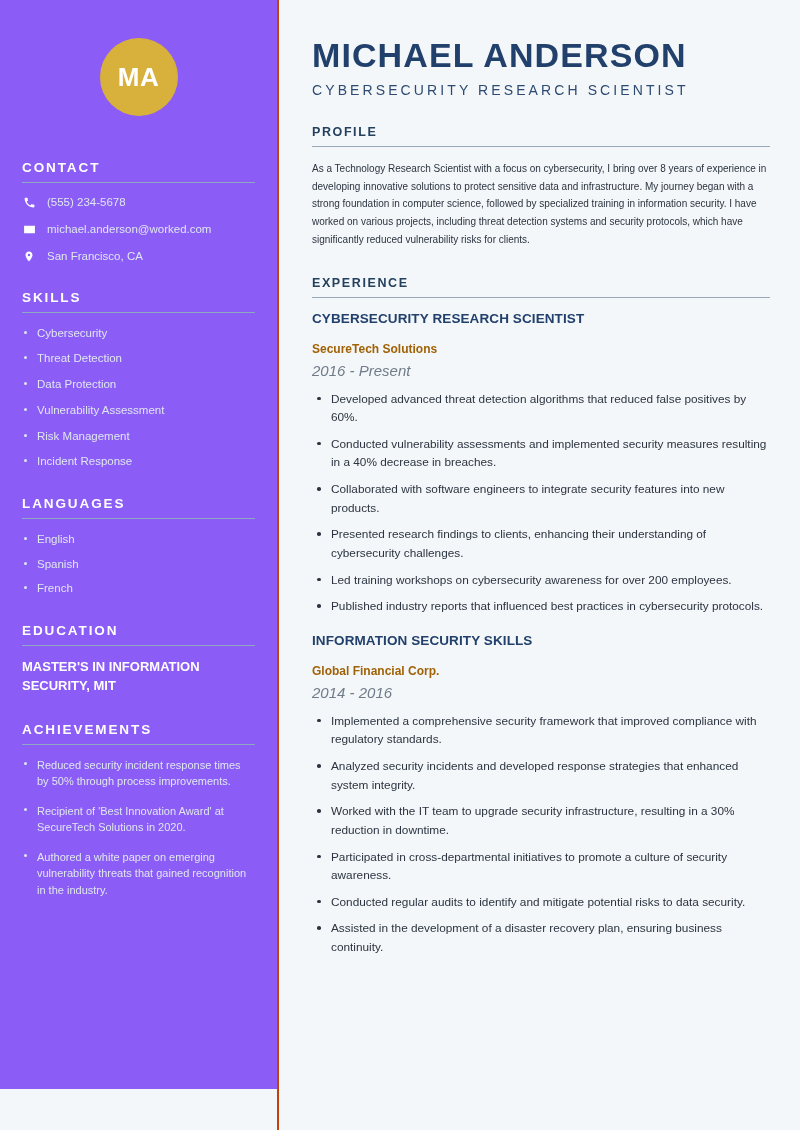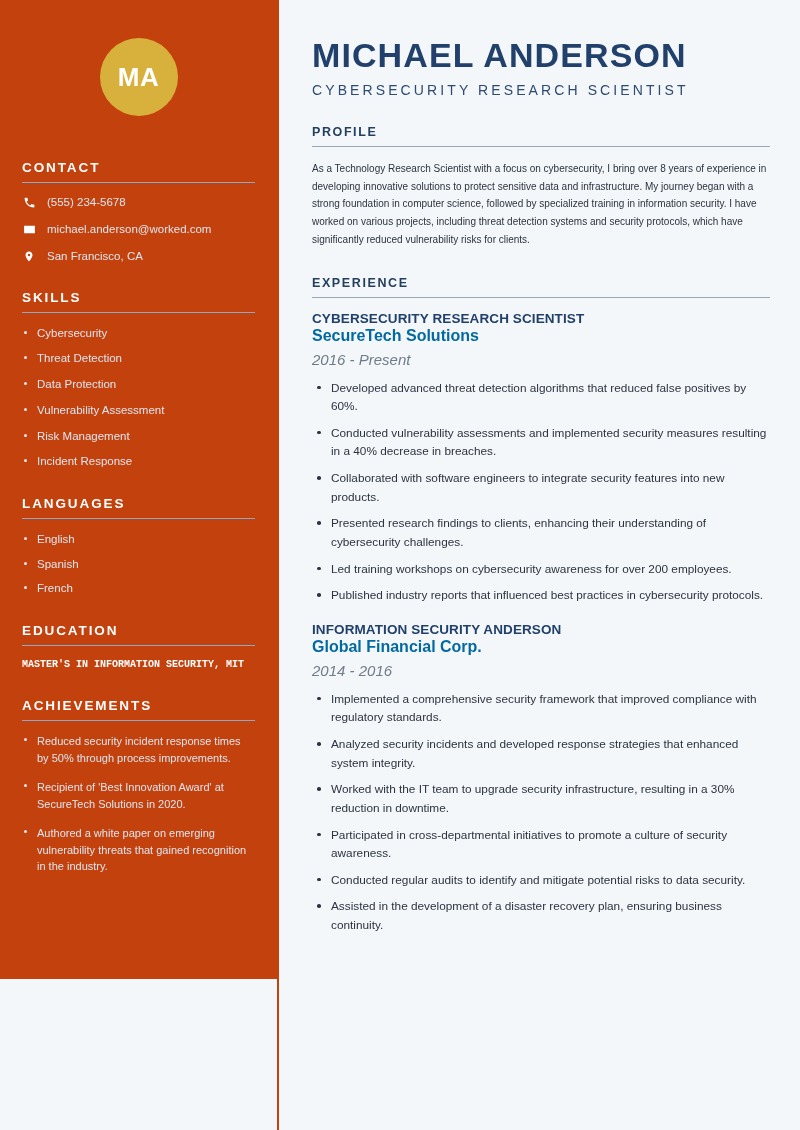--- a/index.html
+++ b/index.html
@@ -13,22 +13,22 @@
     font-family: "Liberation Sans", sans-serif;
     background: #f4f7f9;
     display: flex;
     overflow: hidden;
   }
 
   
   .sidebar {
     width: 277px;
     min-width: 277px;
-    height: 979px;
-    background: #c2410c;
+    height: 1089px;
+    background: #8b5cf6;
     padding: 0 22px;
     position: relative;
   }
 
   .avatar-wrap {
     display: flex;
     justify-content: center;
     padding-top: 38px;
     padding-bottom: 44px;
   }
@@ -111,24 +111,23 @@
 
   .side-list.achievements li {
     margin-bottom: 13px;
     line-height: 1.5;
     font-size: 11px;
   }
   .side-list.achievements li::before { top: 5px; }
 
   .edu-degree {
     color: #ffffff;
-    font-size: 10px;
+    font-size: 13px;
     font-weight: bold;
     line-height: 1.45;
-    font-family: Liberation Mono, monospace;
   }
 
   
   .main {
     flex: 1;
     height: 1130px;
     background: #f4f7f9;
     border-left: 2px solid #c2410c;
     padding: 36px 30px 0 33px;
   }
@@ -174,24 +173,24 @@
   .job + .job { margin-top: 17px; }
 
   .job-title {
     color: #21406b;
     font-size: 13.5px;
     font-weight: bold;
     letter-spacing: 0.1px;
   }
 
   .job-company {
-    color: #0369a1;
-    font-size: 16px;
-    font-weight: bold;
-    margin-top: 1px;
+    color: #a16207;
+    font-size: 12px;
+    font-weight: bold;
+    margin-top: 16px;
   }
 
   .job-dates {
     color: #707c8a;
     font-size: 15px;
     font-style: italic;
     margin-top: 6px;
   }
 
   .job-bullets {
@@ -323,21 +322,21 @@
         <li>Developed advanced threat detection algorithms that reduced false positives by 60%.</li>
         <li>Conducted vulnerability assessments and implemented security measures resulting in a 40% decrease in breaches.</li>
         <li>Collaborated with software engineers to integrate security features into new products.</li>
         <li>Presented research findings to clients, enhancing their understanding of cybersecurity challenges.</li>
         <li>Led training workshops on cybersecurity awareness for over 200 employees.</li>
         <li>Published industry reports that influenced best practices in cybersecurity protocols.</li>
       </ul>
     </div>
 
     <div class="job">
-      <div class="job-title">INFORMATION SECURITY ANDERSON</div>
+      <div class="job-title">INFORMATION SECURITY SKILLS</div>
       <div class="job-company">Global Financial Corp.</div>
       <div class="job-dates">2014 - 2016</div>
       <ul class="job-bullets">
         <li>Implemented a comprehensive security framework that improved compliance with regulatory standards.</li>
         <li>Analyzed security incidents and developed response strategies that enhanced system integrity.</li>
         <li>Worked with the IT team to upgrade security infrastructure, resulting in a 30% reduction in downtime.</li>
         <li>Participated in cross-departmental initiatives to promote a culture of security awareness.</li>
         <li>Conducted regular audits to identify and mitigate potential risks to data security.</li>
         <li>Assisted in the development of a disaster recovery plan, ensuring business continuity.</li>
       </ul>

